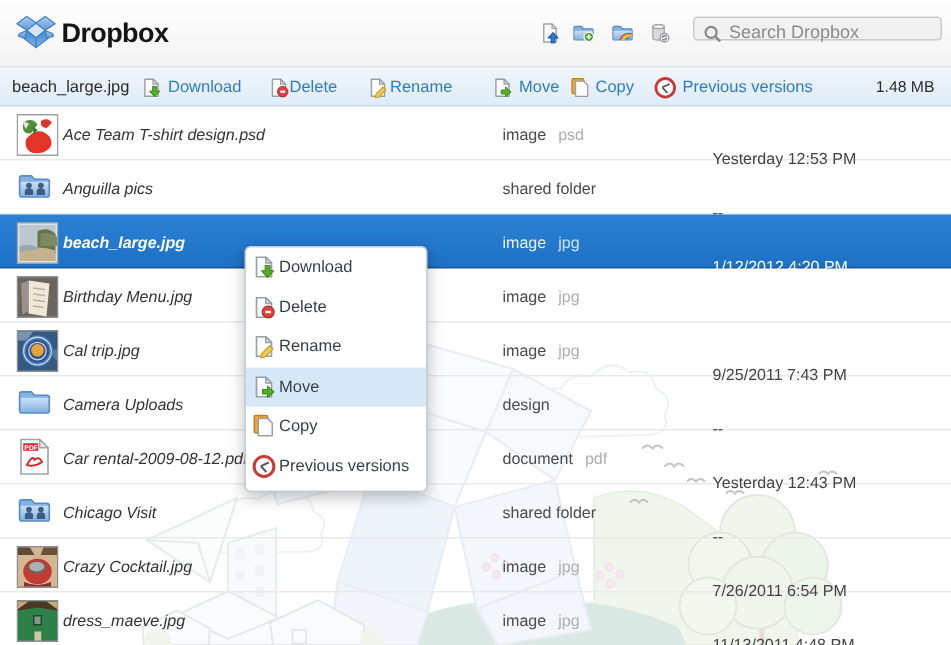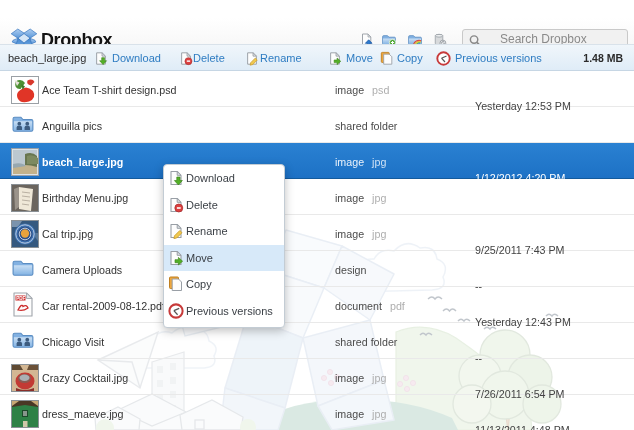--- a/index.html
+++ b/index.html
@@ -1,34 +1,34 @@
 <!DOCTYPE html>
 <html><head>
 <meta charset="utf-8">
 <style>
 * { margin:0; padding:0; box-sizing:border-box; }
 html,body { width:634px; height:430px; }
 body { font-family:"Liberation Sans",sans-serif; overflow:hidden; position:relative; background:#fff; }
 #bgart { position:absolute; left:0; top:0; z-index:0; }
-#header { position:absolute; left:0; top:18px; width:634px; height:44px; background:linear-gradient(#ffffff,#f3f3f3); z-index:2;text-decoration:underline; }
+#header { position:absolute; left:0; top:0; width:634px; height:44px; background:linear-gradient(#ffffff,#f3f3f3); z-index:2;text-decoration:underline; }
 #logo { position:absolute; left:10px; top:10px; }
 #brand { position:absolute; left:41px; top:12px; font-size:18px; font-weight:bold; color:#141414; letter-spacing:-0.4px; }
 .hicon { position:absolute; top:15px; }
-#search { position:absolute; left:462px; top:11px; width:166px; height:28px; background:#f1f1f1; border:1px solid #c9c9c9; border-radius:3px; color:#8a8a8a; font-size:12px; line-height:19px; padding-left:37px; }
+#search { position:absolute; left:462px; top:11px; width:166px; height:16px; background:#f1f1f1; border:1px solid #c9c9c9; border-radius:3px; color:#8a8a8a; font-size:12px; line-height:19px; padding-left:23px; }
 #search svg { position:absolute; left:6px; top:4px; }
 #toolbar { position:absolute; left:0; top:44px; width:634px; height:27px; background:linear-gradient(#f0f6fb,#dfecf7); border-top:1px solid #d9e2ea; border-bottom:1px solid #c6d6e4; z-index:2; }
 #toolbar .fname { position:absolute; left:8px; top:7px; font-size:11px; color:#2b2b2b; }
 #toolbar .ti { position:absolute; top:6px; }
 #toolbar .tt { position:absolute; top:7px; font-size:11px; color:#2e7cc2; }
-#toolbar .size { position:absolute; right:11px; top:7px; font-size:10.5px; font-weight:bold; color:#2b2b2b;margin-left:15px; }
+#toolbar .size { position:absolute; right:11px; top:7px; font-size:10.5px; font-weight:normal; color:#2b2b2b;margin-left:15px; }
 #list { position:absolute; left:0; top:71px; width:634px; z-index:1; }
 .row { position:relative; height:36px; border-bottom:1px solid #e9e9e9; }
 .row .thumb { position:absolute; left:11px; top:5px; }
 .row .fol { position:absolute; left:12px; top:7px; }
-.row .name { position:absolute; left:42px; top:12.5px; font-size:10.7px; color:#333; }
+.row .name { position:absolute; left:42px; top:12.5px; font-size:10.7px; color:#333;font-style:italic; }
 .row .type { position:absolute; left:335px; top:12.5px; font-size:10.7px; color:#4b4b4b; }
 .row .type .ext { color:#aeaeae; margin-left:8px; }
 .row .date { position:absolute; left:475px; top:12.5px; font-size:10.7px; color:#434343;margin-top:16px; }
 .row.sel { background:linear-gradient(#2a81d2,#1d71c5); border-bottom:1px solid #135a9c; }
 .row.sel .name { color:#fff; font-weight:bold; }
 .row.sel .type { color:#eaf2fb; }
 .row.sel .type .ext { color:#cfe2f5; }
 .row.sel .date { color:#fff; }
 #menu { position:absolute; left:163px; top:164px; width:122px; background:#fff; border:1px solid #c3ccd4; border-radius:4px; box-shadow:0 3px 10px rgba(0,0,0,0.25); z-index:5; padding:0 0 2px; }
 .mi { position:relative; height:26.6px; line-height:26.6px; font-size:11px; color:#3a3f45; padding-left:22px; white-space:nowrap; }

